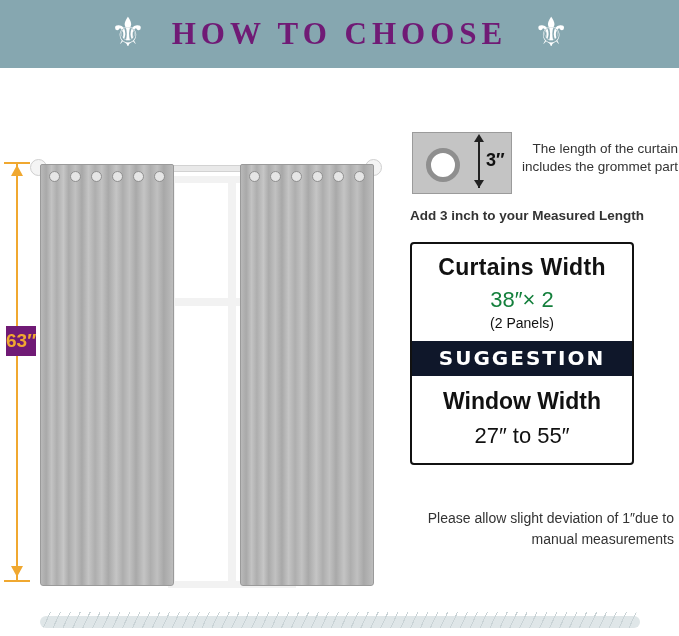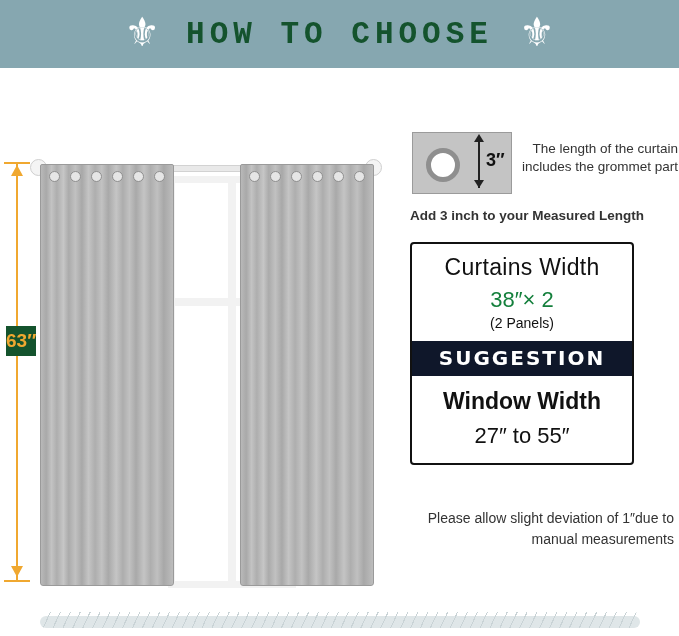--- a/index.html
+++ b/index.html
@@ -23,25 +23,25 @@
     position: absolute;
     left: 0; top: 0;
     width: 679px;
     height: 68px;
     background: #86a7b0;
     display: flex;
     align-items: center;
     justify-content: center;
   }
   .banner-title {
-    font-family: Liberation Mono, monospace;
+    font-family: Liberation Serif, serif;
     font-weight: bold;
     font-size: 31px;
     letter-spacing: 5px;
-    color: #14532d;
+    color: #701a75;
   }
   .fleur {
     color: #ffffff;
     font-size: 40px;
     line-height: 1;
     margin: 0 26px;
     transform: translateY(-2px);
   }
 
   
@@ -118,21 +118,21 @@
   }
   .h-arrow-t { top: 97px; border-bottom: 11px solid #f0a830; }
   .h-arrow-b { top: 498px; border-top: 11px solid #f0a830; }
   .h-label {
     position: absolute;
     left: 6px;
     top: 258px;
     font-size: 19px;
     font-weight: bold;
     color: #f0a830;
-    background: #14532d;
+    background: #701a75;
     padding: 4px 0;
   }
 
   
   .window-frame {
     position: absolute;
     left: 168px;
     top: 108px;
     width: 128px;
     height: 412px;
@@ -321,21 +321,21 @@
     width: 224px;
     border: 2px solid #111111;
     border-radius: 4px;
     box-sizing: border-box;
     background: #ffffff;
     text-align: center;
     overflow: hidden;
   }
   .spec-title {
     font-size: 23px;
-    font-weight: normal;
+    font-weight: bold;
     color: #111111;
     padding: 10px 7px 6px;
     letter-spacing: 0.3px;
   }
   .spec-value {
     font-size: 22px;
     color: #15803d;
     padding-bottom: 2px;
   }
   .spec-sub {

